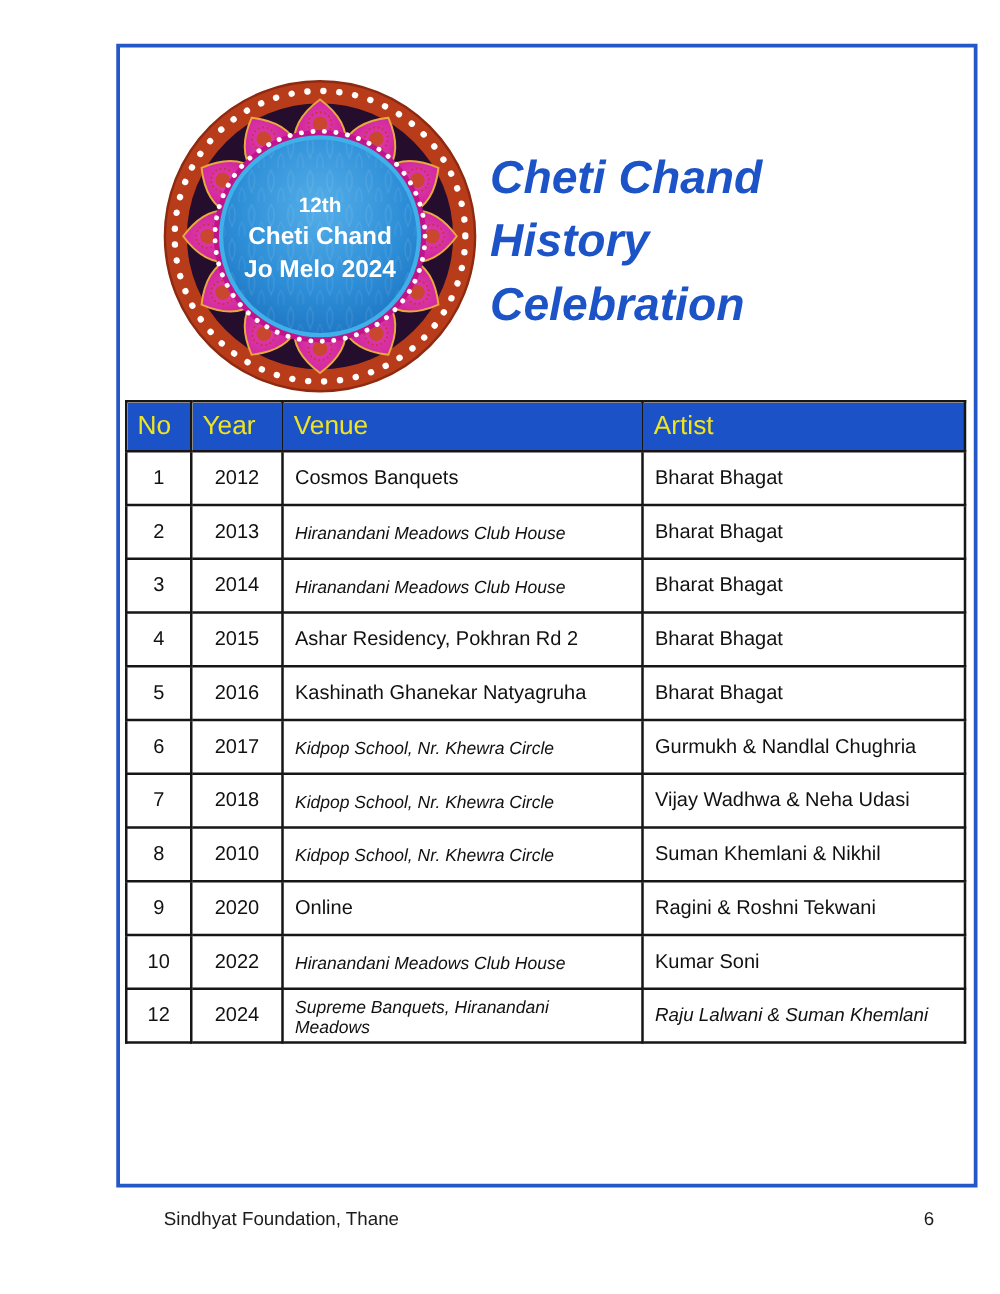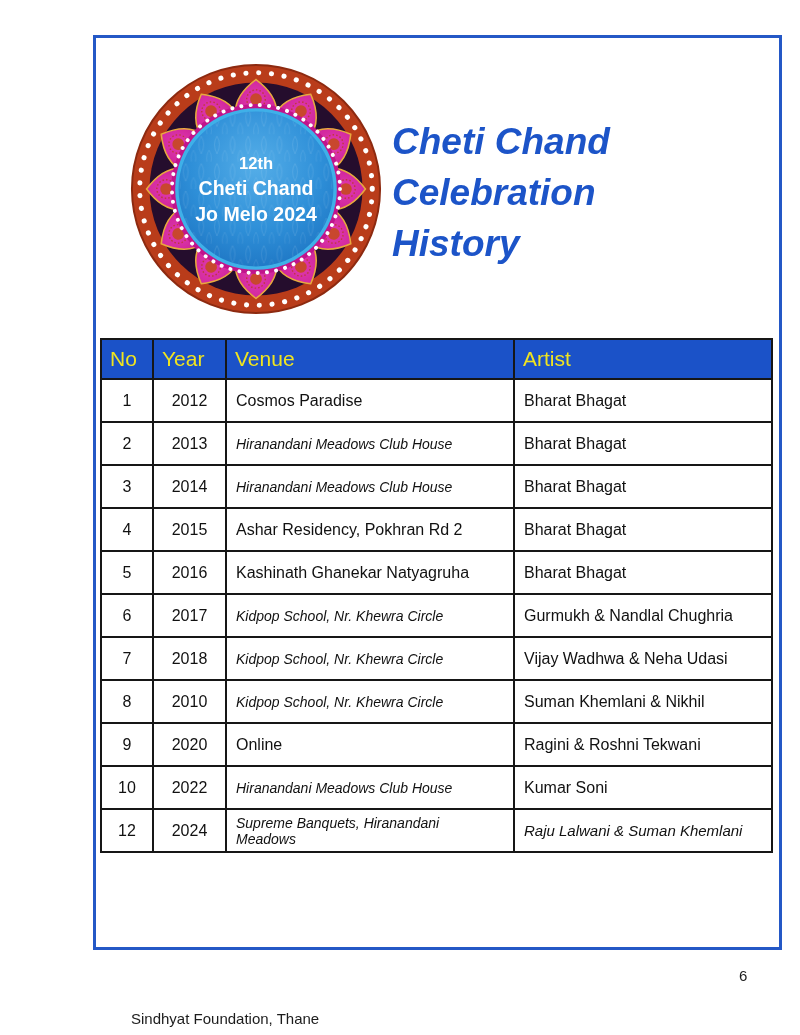--- a/index.html
+++ b/index.html
@@ -46,21 +46,21 @@
     font-size: 37px;
     font-weight: bold;
     font-style: italic;
     color: var(--title-color, #1c54c8);
     line-height: 51px;
     white-space: nowrap;
   }
   table.history {
     position: absolute;
     left: 64px;
-    top: 338px;
+    top: 320px;
     width: 671px;
     border-collapse: collapse;
     table-layout: fixed;
     padding-left: 12px;
   }
   table.history th, table.history td {
     border: 2px solid #161616;
     overflow: hidden;
   }
   table.history thead th {
@@ -88,21 +88,21 @@
     padding: 2px 28px 2px 9px;
   }
   td.col-artist {
     padding: 2px 6px 2px 9px;
   }
   td.col-venue.small { font-size: 14px; font-style: italic; }
   td.col-artist.small { font-size: 15px; font-style: italic; }
   .footer-left {
     position: absolute;
     left: 95px;
-    top: 1010px;
+    top: 967px;
     font-size: 15px;
     color: #1c1c1c;
   }
   .footer-page {
     position: absolute;
     left: 703px;
     top: 967px;
     font-size: 15px;
     color: #1c1c1c;
   }
@@ -169,22 +169,22 @@
 
     <g text-anchor="middle">
       <text class="logo-text" x="0" y="-20" font-size="17">12th</text>
       <text class="logo-text" x="0" y="6" font-size="20">Cheti Chand</text>
       <text class="logo-text" x="0" y="33" font-size="20">Jo Melo 2024</text>
     </g>
   </svg>
 
   <div class="title-block">
     <div class="title-line">Cheti Chand</div>
+    <div class="title-line">History</div>
     <div class="title-line">Celebration</div>
-    <div class="title-line">History</div>
   </div>
 
   <table class="history">
     <colgroup>
       <col style="width:52px">
       <col style="width:73px">
       <col style="width:288px">
       <col style="width:258px">
     </colgroup>
     <thead>
@@ -192,21 +192,21 @@
         <th>No</th>
         <th>Year</th>
         <th>Venue</th>
         <th>Artist</th>
       </tr>
     </thead>
     <tbody>
         <tr>
           <td class="col-no">1</td>
           <td class="col-year">2012</td>
-          <td class="col-venue">Cosmos Paradise</td>
+          <td class="col-venue">Cosmos Banquets</td>
           <td class="col-artist">Bharat Bhagat</td>
         </tr>
         <tr>
           <td class="col-no">2</td>
           <td class="col-year">2013</td>
           <td class="col-venue small">Hiranandani Meadows Club House</td>
           <td class="col-artist">Bharat Bhagat</td>
         </tr>
         <tr>
           <td class="col-no">3</td>

